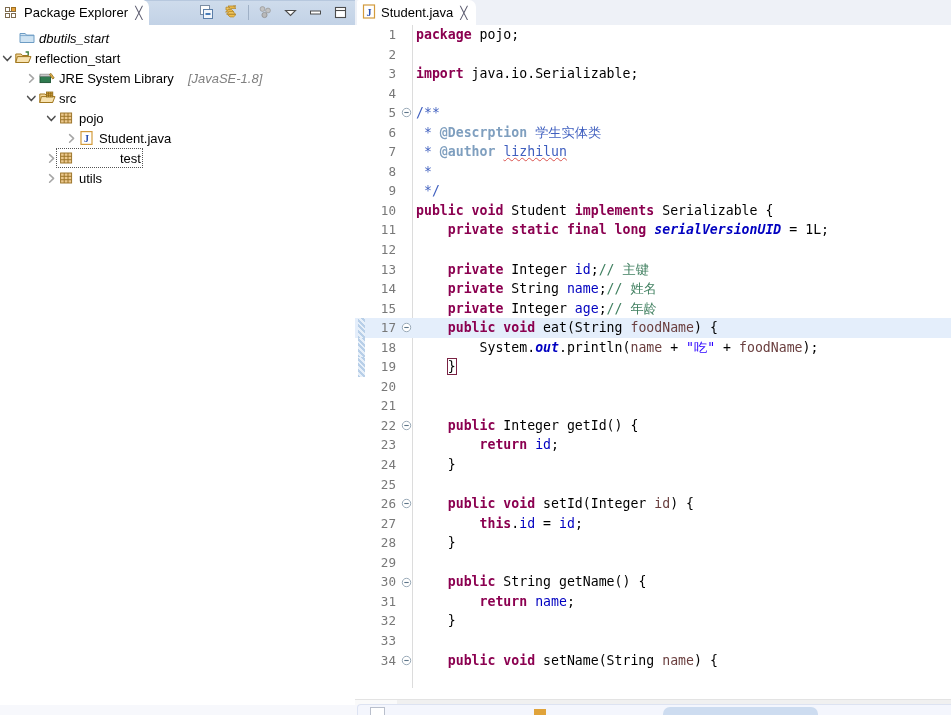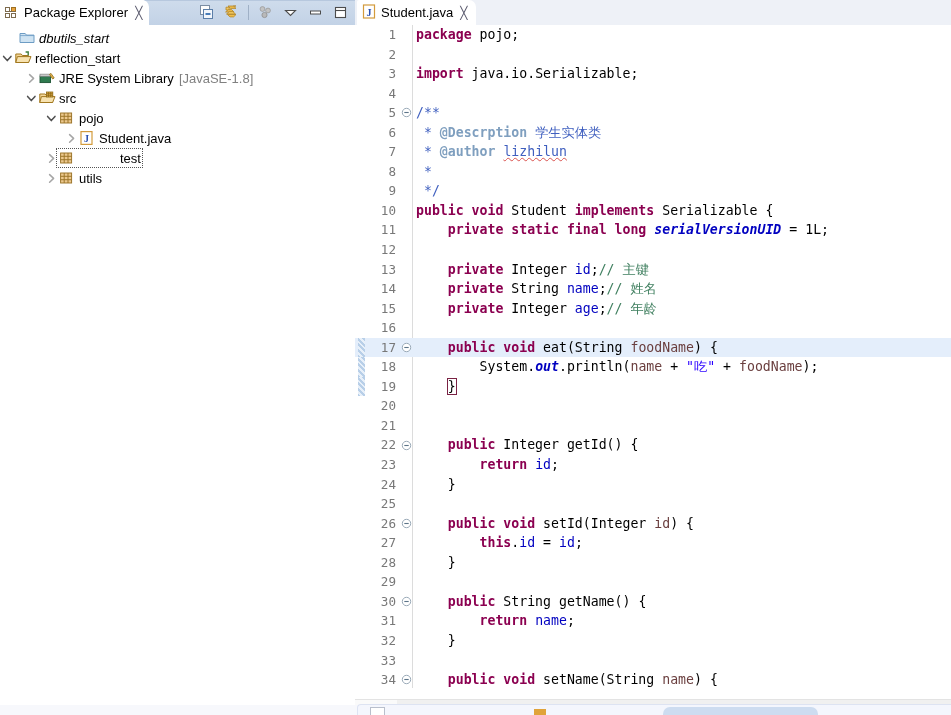--- a/index.html
+++ b/index.html
@@ -61,21 +61,21 @@
     position:relative;height:20px;display:flex;align-items:center;
     font-size:13px;color:#000;white-space:nowrap;
   }
   .twist{
     width:14px;height:20px;display:flex;align-items:center;justify-content:center;
     color:#6d6d6d;font-size:10px;flex:0 0 14px;
   }
   .twist.open svg,.twist.closed svg{display:block;}
   .ticon{width:18px;height:16px;flex:0 0 18px;position:relative;margin-right:3px;}
   .tlabel{font-size:13px;}
-  .tsuffix{color:#808080;font-size:13px;margin-left:5px;}
+  .tsuffix{color:#808080;font-size:13px;margin-left:14px;font-style:italic;}
   .trow.focused .tlabel-wrap{outline:1px dotted #555;outline-offset:1px;}
 
   
   #editorArea{
     position:absolute;left:355px;top:0;width:596px;height:715px;
     background:#ffffff;
   }
   .ed-tabbar{
     position:relative;height:25px;width:596px;background:#eef1f7;
   }
@@ -391,21 +391,20 @@
           <div class="crow"><div class="gut">6</div><div class="src"> <span class="jd">* </span><span class="jdt">@Descrption</span><span class="jd"> </span><span class="jd">学生实体类</span></div></div>
           <div class="crow"><div class="gut">7</div><div class="src"> <span class="jd">* </span><span class="jdt">@author</span><span class="jd"> </span><span class="jd sq">lizhilun</span></div></div>
           <div class="crow"><div class="gut">8</div><div class="src"> <span class="jd">*</span></div></div>
           <div class="crow"><div class="gut">9</div><div class="src"> <span class="jd">*/</span></div></div>
           <div class="crow"><div class="gut">10</div><div class="src"><span class="kw">public</span> <span class="kw">void</span> <span class="pl">Student</span> <span class="kw">implements</span> <span class="pl">Serializable</span> <span class="pl">{</span></div></div>
           <div class="crow"><div class="gut">11</div><div class="src">    <span class="kw">private</span> <span class="kw">static</span> <span class="kw">final</span> <span class="kw">long</span> <span class="sfld">serialVersionUID</span> <span class="pl">=</span> <span class="pl">1</span><span class="pl">L</span><span class="pl">;</span></div></div>
           <div class="crow"><div class="gut">12</div><div class="src"></div></div>
           <div class="crow"><div class="gut">13</div><div class="src">    <span class="kw">private</span> <span class="pl">Integer</span> <span class="fld">id</span><span class="pl">;</span><span class="cm">// 主键</span></div></div>
           <div class="crow"><div class="gut">14</div><div class="src">    <span class="kw">private</span> <span class="pl">String</span> <span class="fld">name</span><span class="pl">;</span><span class="cm">// 姓名</span></div></div>
           <div class="crow"><div class="gut">15</div><div class="src">    <span class="kw">private</span> <span class="pl">Integer</span> <span class="fld">age</span><span class="pl">;</span><span class="cm">// 年龄</span></div></div>
-          <div class="crow"><div class="gut">16</div><div class="src"></div></div>
           <div class="crow cur"><div class="chgbar" style="background: repeating-linear-gradient(45deg, rgb(184, 207, 232) 0px, rgb(184, 207, 232) 2px, rgb(232, 240, 249) 2px, rgb(232, 240, 249) 4px);"></div><div class="gut">17</div><div class="fold"><svg width="11" height="11" viewBox="0 0 11 11">
                 <circle cx="5.5" cy="5.5" r="4.2" fill="#ffffff" stroke="#9aaab8" stroke-width="1"></circle>
                 <line x1="3.3" y1="5.5" x2="7.7" y2="5.5" stroke="#5c7488" stroke-width="1.1"></line>
               </svg></div><div class="src">    <span class="kw">public</span> <span class="kw">void</span> <span class="pl">eat</span><span class="pl">(</span><span class="pl">String</span> <span class="par">foodName</span><span class="pl">)</span> <span class="pl">{</span></div></div>
           <div class="crow"><div class="chgbar" style="background: repeating-linear-gradient(45deg, rgb(184, 207, 232) 0px, rgb(184, 207, 232) 2px, rgb(232, 240, 249) 2px, rgb(232, 240, 249) 4px);"></div><div class="gut">18</div><div class="src">        <span class="pl">System</span><span class="pl">.</span><span class="sfld">out</span><span class="pl">.</span><span class="pl">println</span><span class="pl">(</span><span class="par">name</span> <span class="pl">+</span> <span class="str">"吃"</span> <span class="pl">+</span> <span class="par">foodName</span><span class="pl">);</span></div></div>
           <div class="crow"><div class="chgbar" style="background: repeating-linear-gradient(45deg, rgb(184, 207, 232) 0px, rgb(184, 207, 232) 2px, rgb(232, 240, 249) 2px, rgb(232, 240, 249) 4px);"></div><div class="gut">19</div><div class="src">    <span class="pl"><span class="bmatch">}</span></span></div></div>
           <div class="crow"><div class="gut">20</div><div class="src"></div></div>
           <div class="crow"><div class="gut">21</div><div class="src"></div></div>
           <div class="crow"><div class="gut">22</div><div class="fold"><svg width="11" height="11" viewBox="0 0 11 11">
                 <circle cx="5.5" cy="5.5" r="4.2" fill="#ffffff" stroke="#9aaab8" stroke-width="1"></circle>

